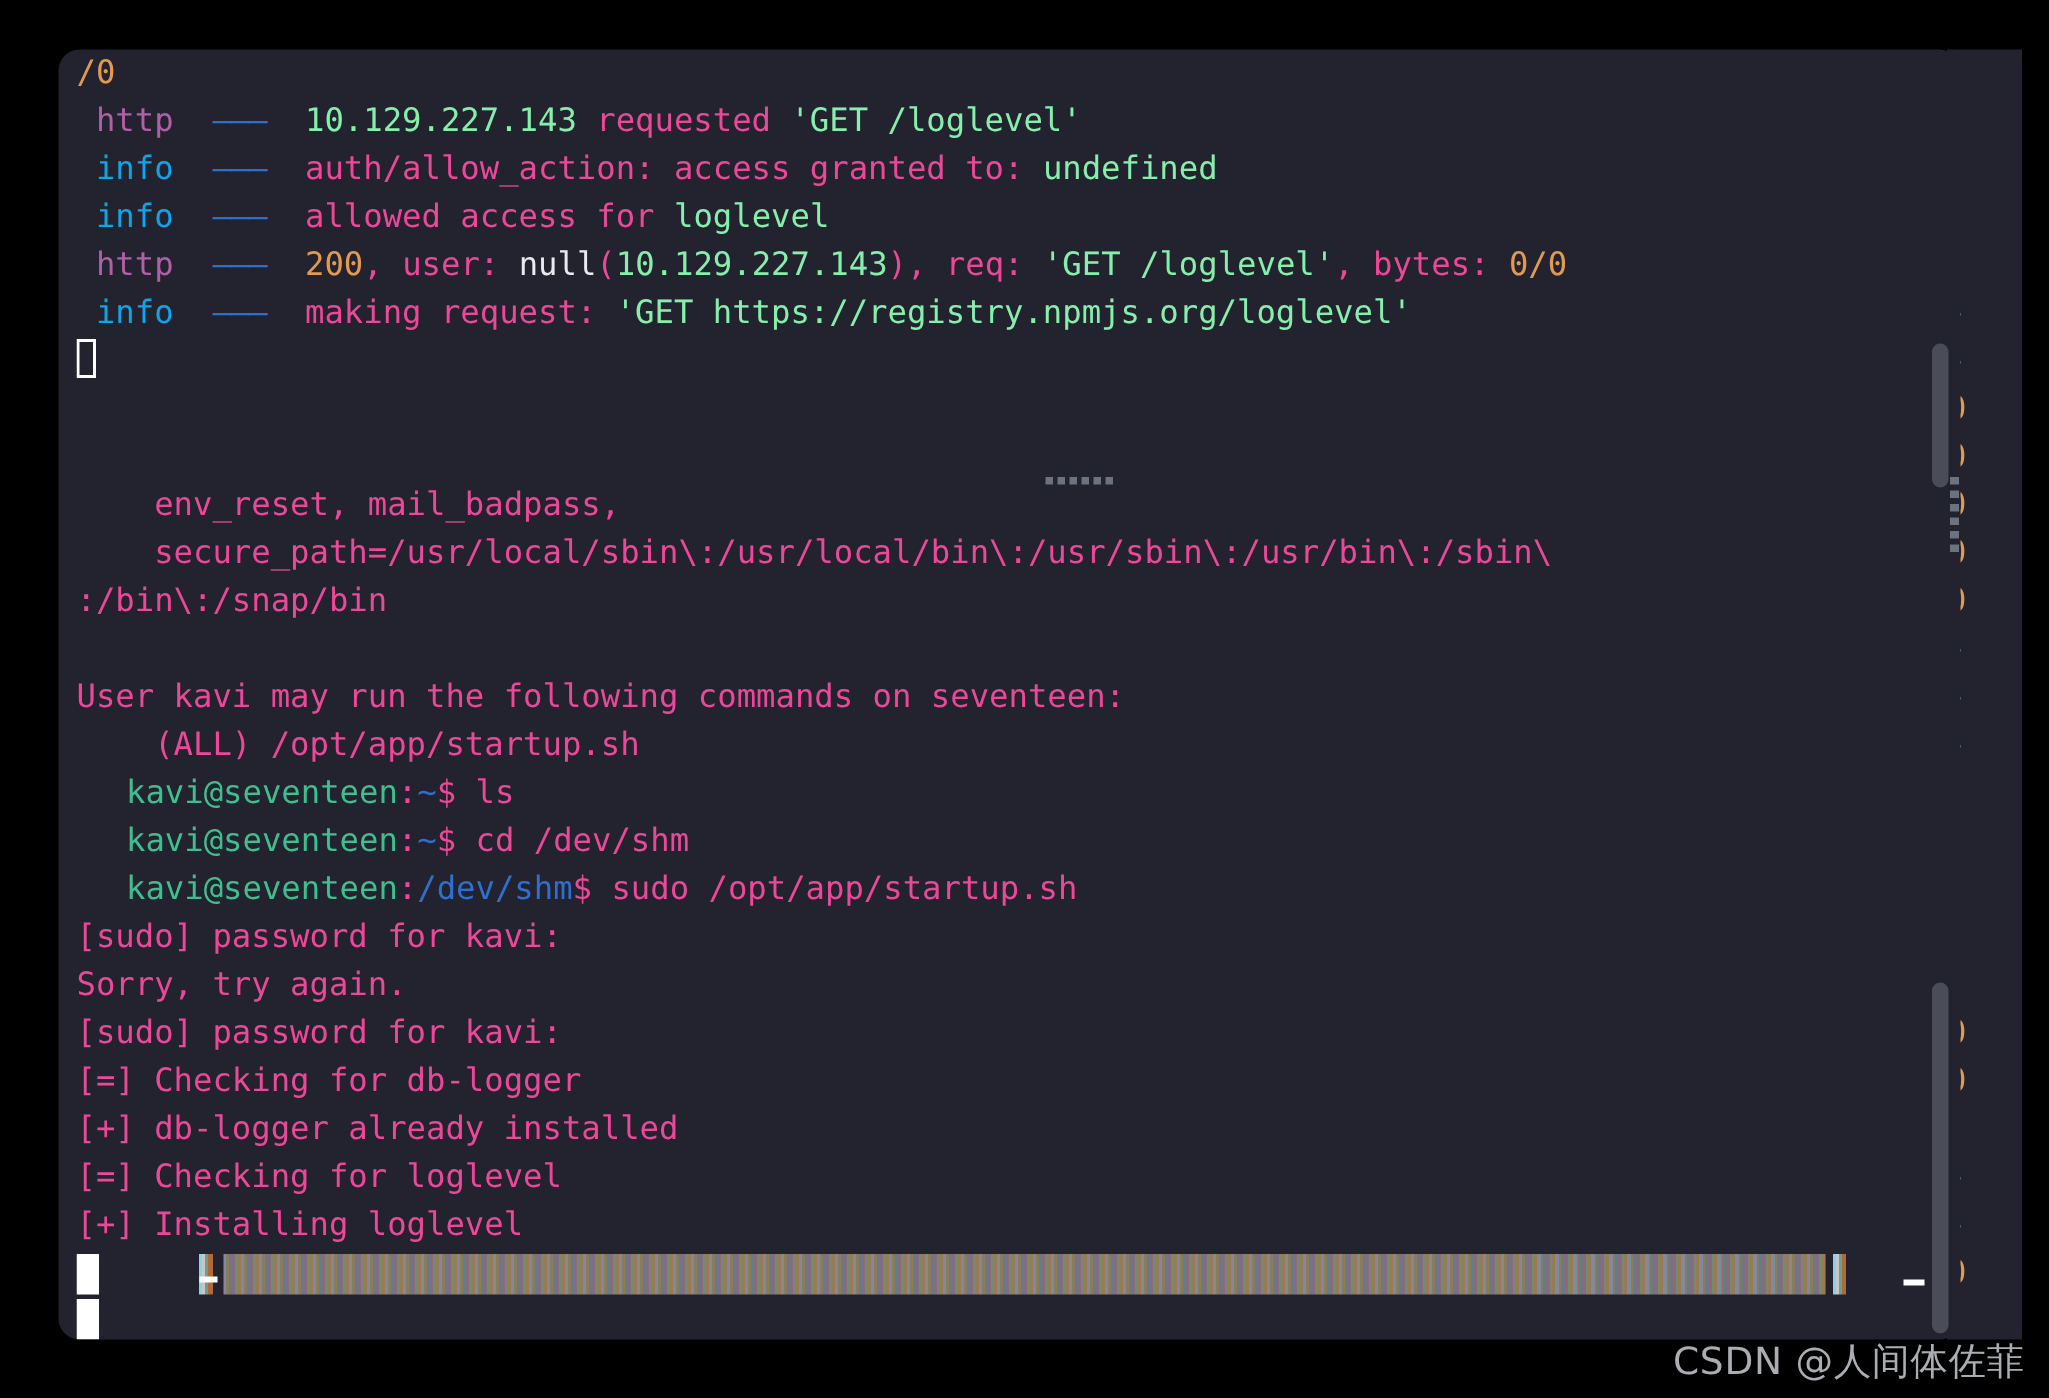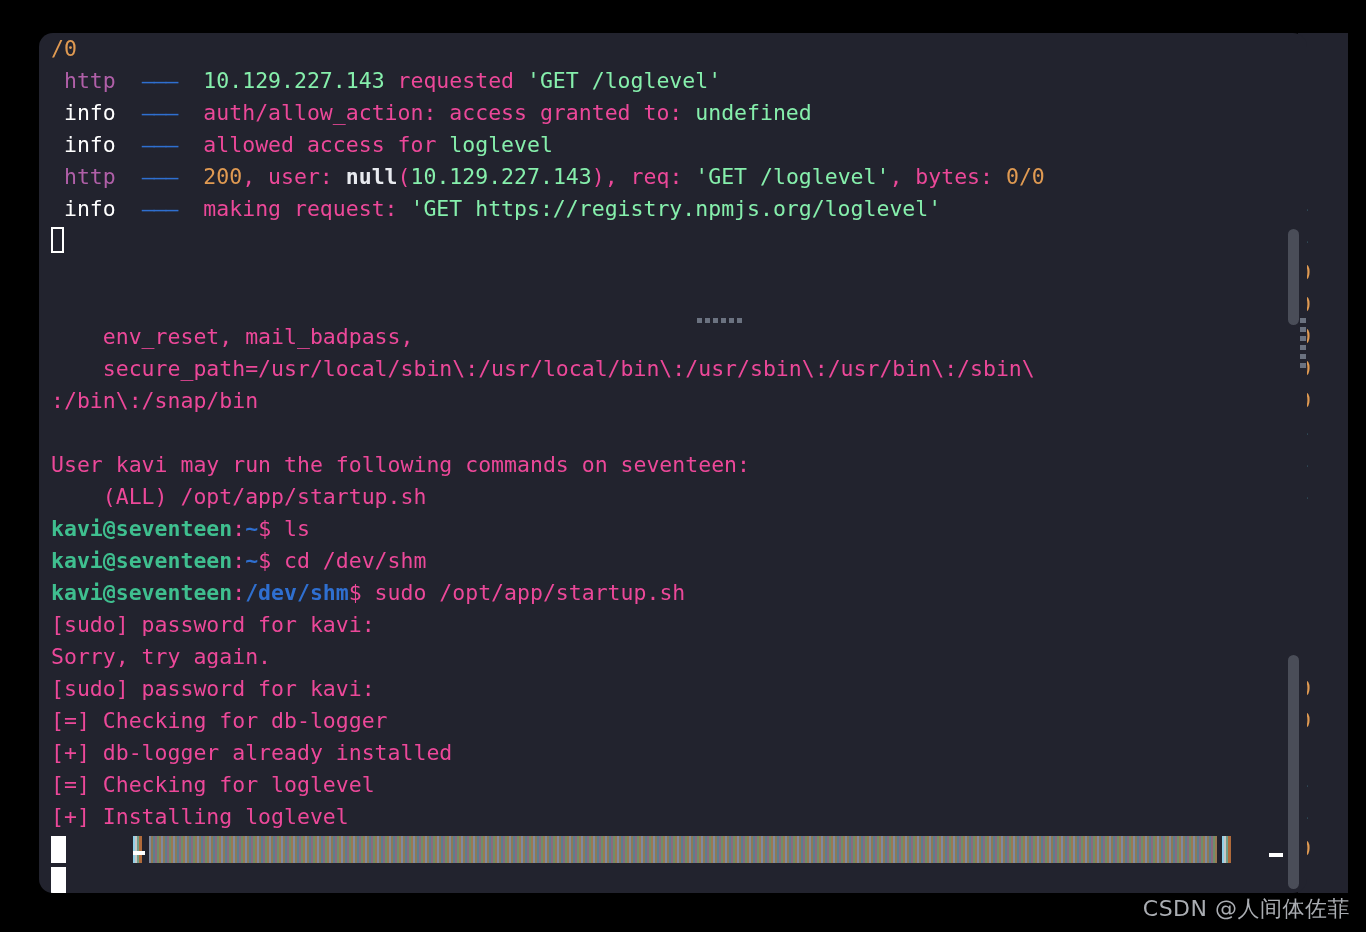--- a/index.html
+++ b/index.html
@@ -72,26 +72,26 @@
   .row {
     height: 32px;
     white-space: pre;
     overflow: hidden;
   }
 
   
   .c-default { color: #ec4899; }
   .c-white   { color: #e8eaef; }
   .c-green   { color: #86efac; }
-  .c-green2  { color: #3fbf8f; }
-  .c-cyan    { color: #ffffff; text-align: right; }
+  .c-green2  { color: #3fbf8f; margin-left: 33px; }
+  .c-cyan    { color: #0ea5e9; text-align: right; }
   .c-blue2   { color: #2f6fd0; }
   .c-magenta { color: #b05fa8; }
   .c-orange  { color: #e09a52; }
-  .c-bold    { font-weight: bold; }
+  .c-bold    { font-weight: normal; }
 
   
   .dash {
     color: #2f6fd0;
     letter-spacing: -1px;
   }
 
   
   .cursor-hollow {
     display: inline-block;
@@ -223,21 +223,21 @@
     background: #6b7280;
   }
 
   
   #watermark {
     position: absolute;
     right: 16px;
     bottom: 8px;
     color: #b9bcc2;
     font-family: "DejaVu Sans", "Liberation Sans", sans-serif;
-    font-size: 22px;
+    font-size: 25px;
     letter-spacing: 0.5px;
     opacity: 0.92;
     text-align: center;
   }
 </style>
 </head>
 <body>
 
 <div id="desktop">
 

